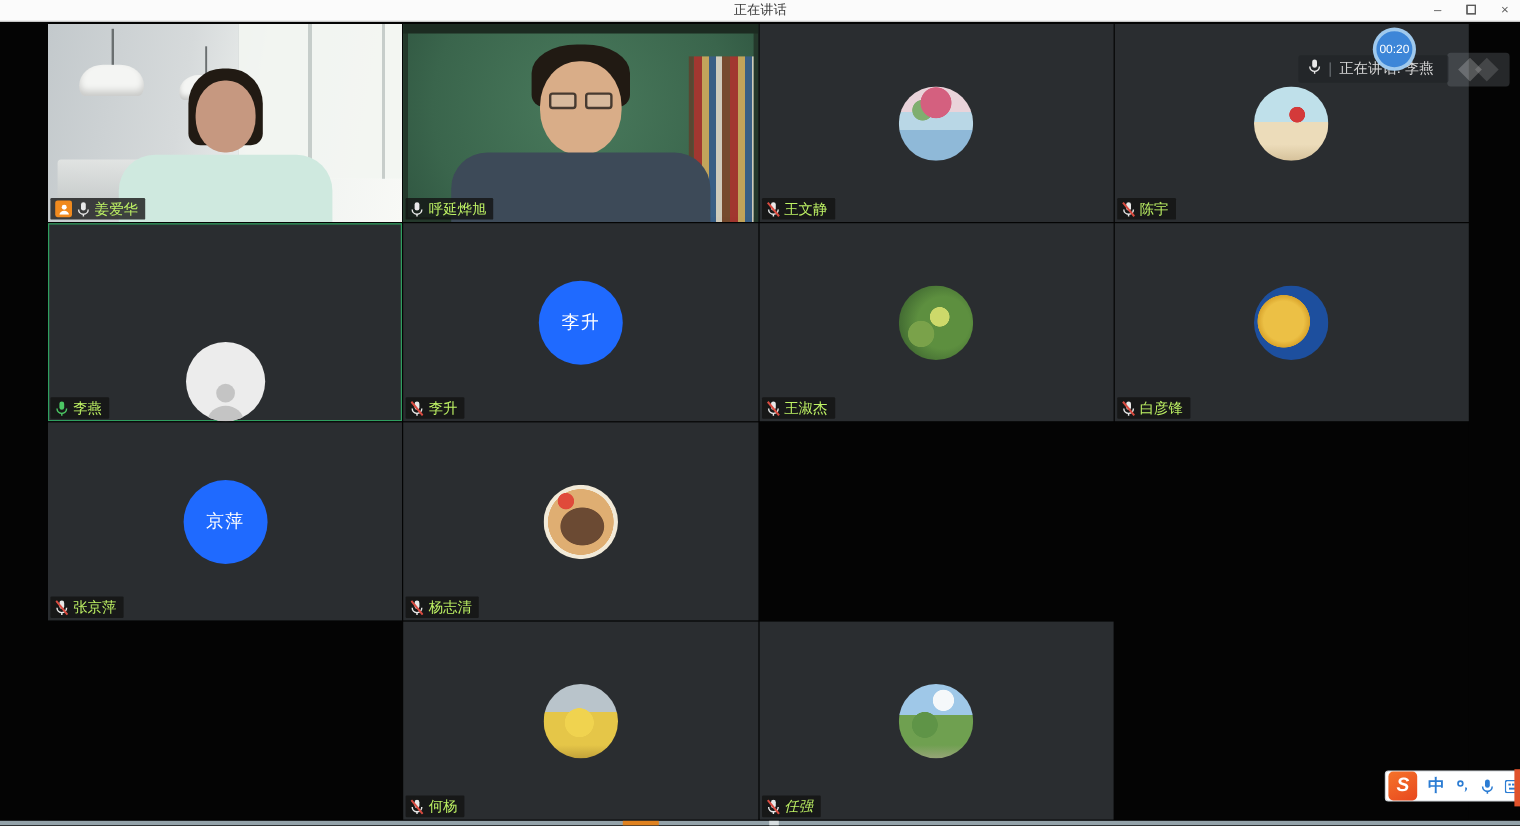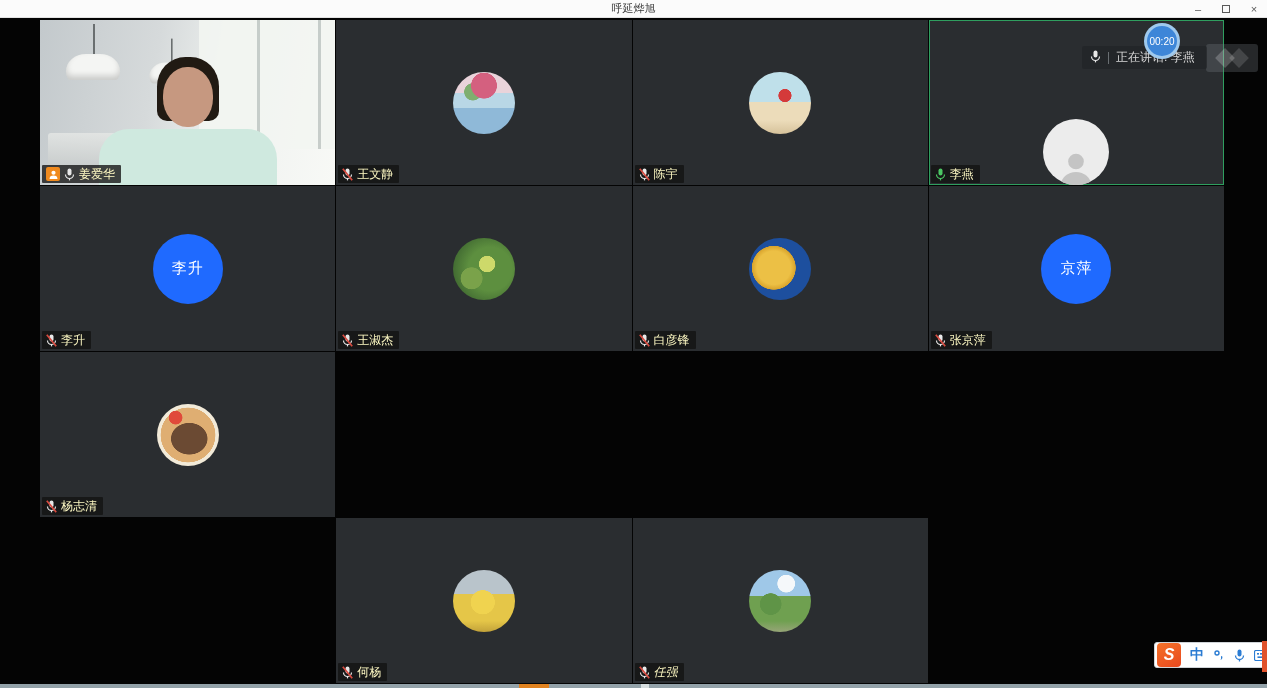--- a/index.html
+++ b/index.html
@@ -21,21 +21,21 @@
   .grid { position:absolute; left:40px; top:20px; width:1184px; height:663px;
     display:grid; grid-template-columns:repeat(4,1fr); grid-template-rows:repeat(4,1fr);
     gap:1px; background:#040404; }
   .tile { position:relative; background:#2a2d30; overflow:hidden;
     display:flex; align-items:center; justify-content:center; }
   .tile.active { box-shadow: inset 0 0 0 1px #2f9e5f; align-items: flex-end; }
 
   
   .nameplate { position:absolute; left:2px; bottom:2px; display:flex; align-items:center; gap:4px;
     background:rgba(18,18,18,.78); padding:2px 6px 2px 4px; border-radius:1px; z-index:5; }
-  .nameplate .pname { color:#fef9c3; font-size:12px; line-height:14px; white-space:nowrap; }
+  .nameplate .pname { color:#bef264; font-size:12px; line-height:14px; white-space:nowrap; }
   .host-badge { width:14px; height:14px; background:#f08a1e; border-radius:2px;
     display:inline-flex; align-items:center; justify-content:center; }
 
   
   .avatar { border-radius:50%; flex:none; }
   .av-placeholder { width:66px; height:66px; background:#ececec; display:flex; align-items:flex-end; justify-content:center; overflow:hidden; }
   .av-initials { width:70px; height:70px; color:#fff; font-size:15px; display:flex; align-items:center; justify-content:center; letter-spacing:1px; }
   .av-photo { width:62px; height:62px; }
   .av-flowers { background:
       radial-gradient(circle at 50% 22%, #d4607f 0 22%, rgba(0,0,0,0) 23%),
@@ -128,21 +128,21 @@
   .task-sliver { position:absolute; left:0; bottom:0; width:100%; height:4px; background:#93a2a9; z-index:12; }
   .task-sliver .seg-orange { position:absolute; left:519px; top:0; width:30px; height:4px; background:#e0821f; }
   .task-sliver .seg-light { position:absolute; left:641px; top:0; width:8px; height:4px; background:#d7dee0; }
 </style>
 </head>
 <body>
 
 <div class="app">
 
   <div class="titlebar">
-    <span class="title">呼延烨旭</span>
+    <span class="title">正在讲话</span>
     <div class="win-controls">
       <span class="win-btn">–</span>
       <span class="win-btn"><span class="restore-glyph"></span></span>
       <span class="win-btn">×</span>
     </div>
   </div>
 
   <div class="grid">
       <div class="tile">
         <div class="scene scene-office">
@@ -162,20 +162,42 @@
             </svg>
           </span>
           <span style="display: inline-flex;">
             <svg width="11" height="13" viewBox="0 0 11 13">
     <rect x="3.5" y="0.5" width="4" height="7" rx="2" fill="#e8e8e8"></rect>
     <path d="M1.5 6.5a4 4 0 0 0 8 0" fill="none" stroke="#e8e8e8" stroke-width="1.2"></path>
     <line x1="5.5" y1="10.5" x2="5.5" y2="12.4" stroke="#e8e8e8" stroke-width="1.2"></line>
             </svg>
           </span>
           <span class="pname">姜爱华</span>
+        </div>
+      </div>
+      <div class="tile">
+        <div class="scene scene-board">
+          <div class="shelf"></div>
+          <div class="hair"></div>
+          <div class="head"></div>
+    <div class="glasses">
+            <span></span>
+            <span></span>
+          </div>
+          <div class="body"></div>
+        </div>
+        <div class="nameplate">
+          <span style="display: inline-flex;">
+            <svg width="11" height="13" viewBox="0 0 11 13">
+    <rect x="3.5" y="0.5" width="4" height="7" rx="2" fill="#e8e8e8"></rect>
+    <path d="M1.5 6.5a4 4 0 0 0 8 0" fill="none" stroke="#e8e8e8" stroke-width="1.2"></path>
+    <line x1="5.5" y1="10.5" x2="5.5" y2="12.4" stroke="#e8e8e8" stroke-width="1.2"></line>
+            </svg>
+          </span>
+          <span class="pname">呼延烨旭</span>
         </div>
       </div>
       <div class="tile">
         <div class="avatar av-photo av-flowers"></div>
         <div class="nameplate">
           <span style="display: inline-flex;">
             <svg width="11" height="13" viewBox="0 0 11 13">
     <rect x="3.5" y="0.5" width="4" height="7" rx="2" fill="#e8e8e8"></rect>
     <path d="M1.5 6.5a4 4 0 0 0 8 0" fill="none" stroke="#e8e8e8" stroke-width="1.2"></path>
     <line x1="5.5" y1="10.5" x2="5.5" y2="12.4" stroke="#e8e8e8" stroke-width="1.2"></line>

